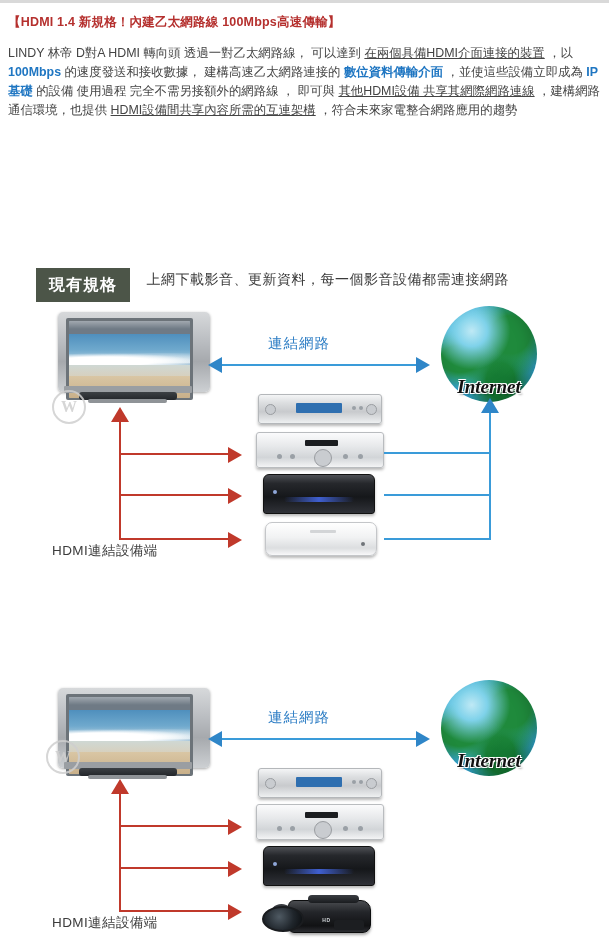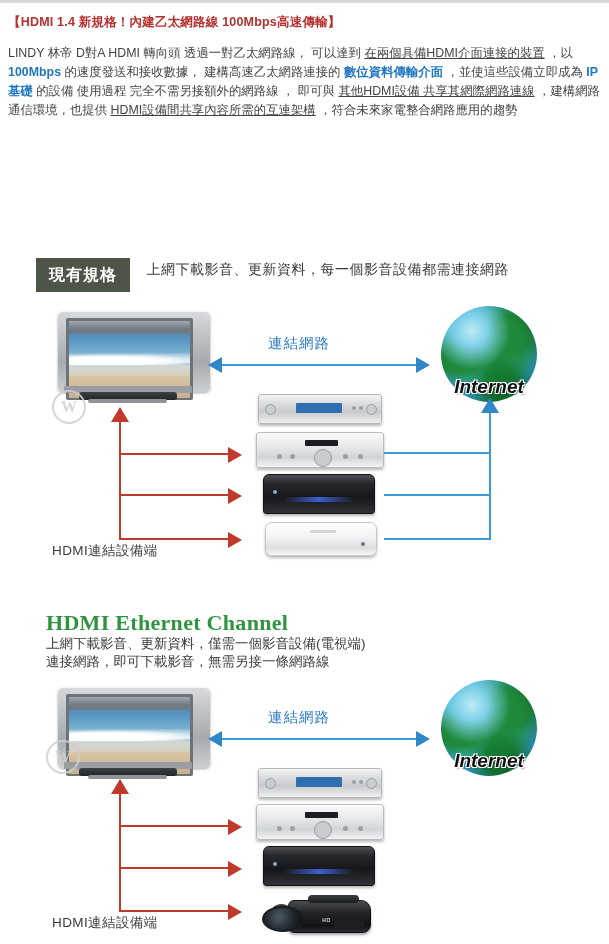--- a/index.html
+++ b/index.html
@@ -111,21 +111,21 @@
     background:
       radial-gradient(circle at 32% 26%,#bfe9f5 0%,#7fd2ea 16%,rgba(127,210,234,0) 40%),
       radial-gradient(ellipse at 20% 55%,#1f8a3c 0%,#1f8a3c 18%,rgba(31,138,60,0) 40%),
       radial-gradient(ellipse at 72% 30%,#1f8a3c 0%,#1f8a3c 20%,rgba(31,138,60,0) 45%),
       radial-gradient(ellipse at 62% 78%,#157a33 0%,#157a33 17%,rgba(21,122,51,0) 42%),
       radial-gradient(circle at 45% 45%,#64c9e6 0%,#3cb3dd 55%,#1f8fc4 100%);
     box-shadow:inset -6px -6px 14px rgba(0,0,0,.18);
   }
   .globe .label{
     position:absolute;left:-9%;bottom:4%;width:118%;text-align:center;
-    font-family:Liberation Sans, sans-serif;
+    font-family:Liberation Serif, serif;
     font-weight:bold;font-style:italic;color:#111;
     text-shadow:1px 1px 0 #fff,-1px 1px 0 #fff,1px -1px 0 #fff,-1px -1px 0 #fff,2px 2px 2px rgba(0,0,0,.3);
   }
 
   
   .dev{position:absolute;border-radius:3px;box-shadow:0 2px 3px rgba(0,0,0,.28);}
   .dev-silver{
     background:linear-gradient(180deg,#f4f5f6 0%,#dcdee0 28%,#c8cacd 60%,#eef0f1 100%);
     border:1px solid #b4b7ba;
   }
@@ -191,21 +191,21 @@
 
     <div class="headline">【HDMI 1.4 新規格！內建乙太網路線 100Mbps高速傳輸】</div>
 
 
     <p class="para">
       <span>LINDY 林帝 D對A HDMI 轉向頭 透過一對乙太網路線， 可以達到 </span><span class="u-link">在兩個具備HDMI介面連接的裝置</span><span> ，以 </span><span class="b-blue">100Mbps</span><span> 的速度發送和接收數據， 建構高速乙太網路連接的 </span><span class="b-blue">數位資料傳輸介面</span><span> ，並使這些設備立即成為 </span><span class="b-blue">IP基礎</span><span> 的設備 使用過程 完全不需另接額外的網路線 ， 即可與 </span><span class="u-link">其他HDMI設備 共享其網際網路連線</span><span> ，建構網路通信環境，也提供 </span><span class="u-link">HDMI設備間共享內容所需的互連架構</span><span> ，符合未來家電整合網路應用的趨勢</span>
     </p>
 
   </div>
 
-  <div class="sec" style="top:258px;left:36px;">
+  <div class="sec" style="top:268px;left:36px;">
     <span class="badge badge-old">現有規格</span>
     <span class="sec-cap" style="margin-left:12px;vertical-align:6px;">上網下載影音、更新資料，每一個影音設備都需連接網路</span>
   </div>
 
   <div class="diagram" style="top:302px;height:280px;">
 
     <div class="tv" style="left:58px;top:10px;width:152px;height:105px;">
       <div class="bezel"></div>
       <div class="innerbz"></div>
       <div class="screen">
@@ -274,25 +274,20 @@
     <div class="ln-blue" style="left:489px;top:110px;width:2px;height:128px;"></div>
     <div class="arw arw-ub" style="left:481px;top:96px;"></div>
     <div class="ln-blue" style="left:384px;top:150px;width:107px;height:2px;"></div>
     <div class="ln-blue" style="left:384px;top:192px;width:107px;height:2px;"></div>
     <div class="ln-blue" style="left:384px;top:236px;width:107px;height:2px;"></div>
 
     <div class="hdmilbl" style="left:52px;top:240px;">HDMI連結設備端</div>
   </div>
 
   <div class="sec" style="top:612px;left:36px;">
-    <span style="display:inline-block;margin-left:10px;vertical-align:top;">
-      <span class="hec-title" style="display:block;">HDMI Ethernet Channel</span>
-      <span class="hec-sub" style="display:block;margin-top:2px;">上網下載影音、更新資料，僅需一個影音設備(電視端)</span>
-      <span class="hec-sub" style="display:block;">連接網路，即可下載影音，無需另接一條網路線</span>
-    </span>
   </div>
 
   <div class="diagram" style="top:680px;height:264px;">
 
     <div class="tv" style="left:58px;top:8px;width:152px;height:105px;">
       <div class="bezel"></div>
       <div class="innerbz"></div>
       <div class="screen">
         <div class="sky"></div>
         <div class="sea"></div>

